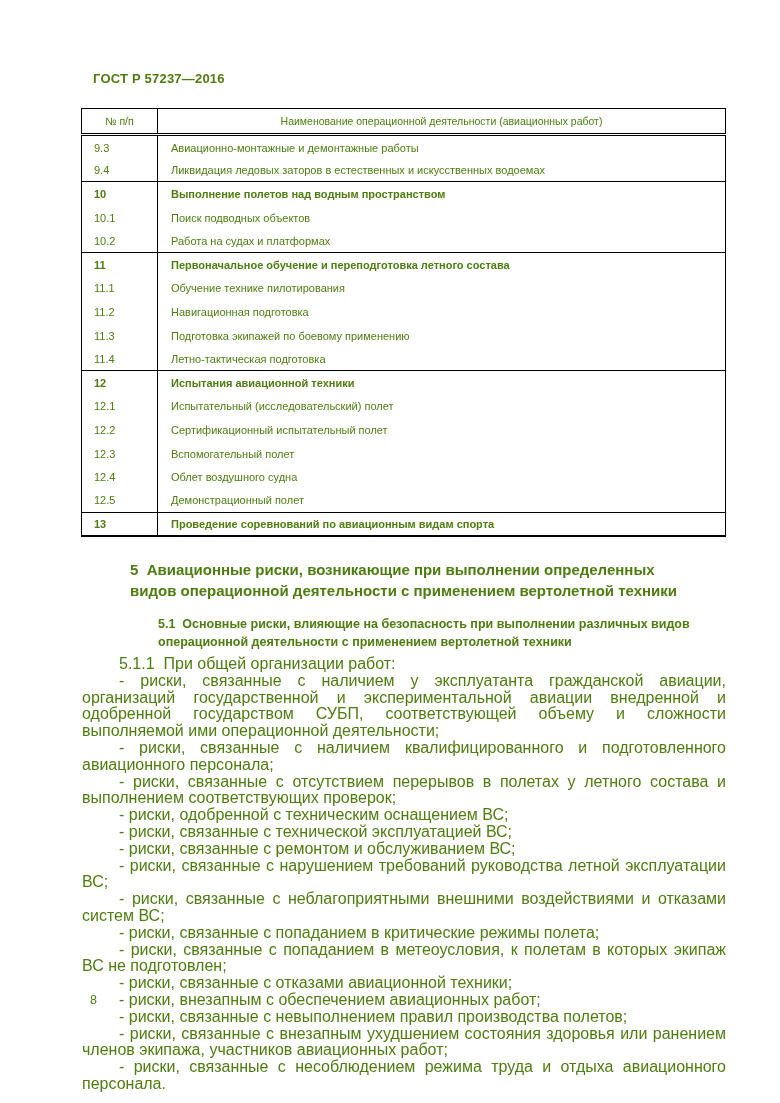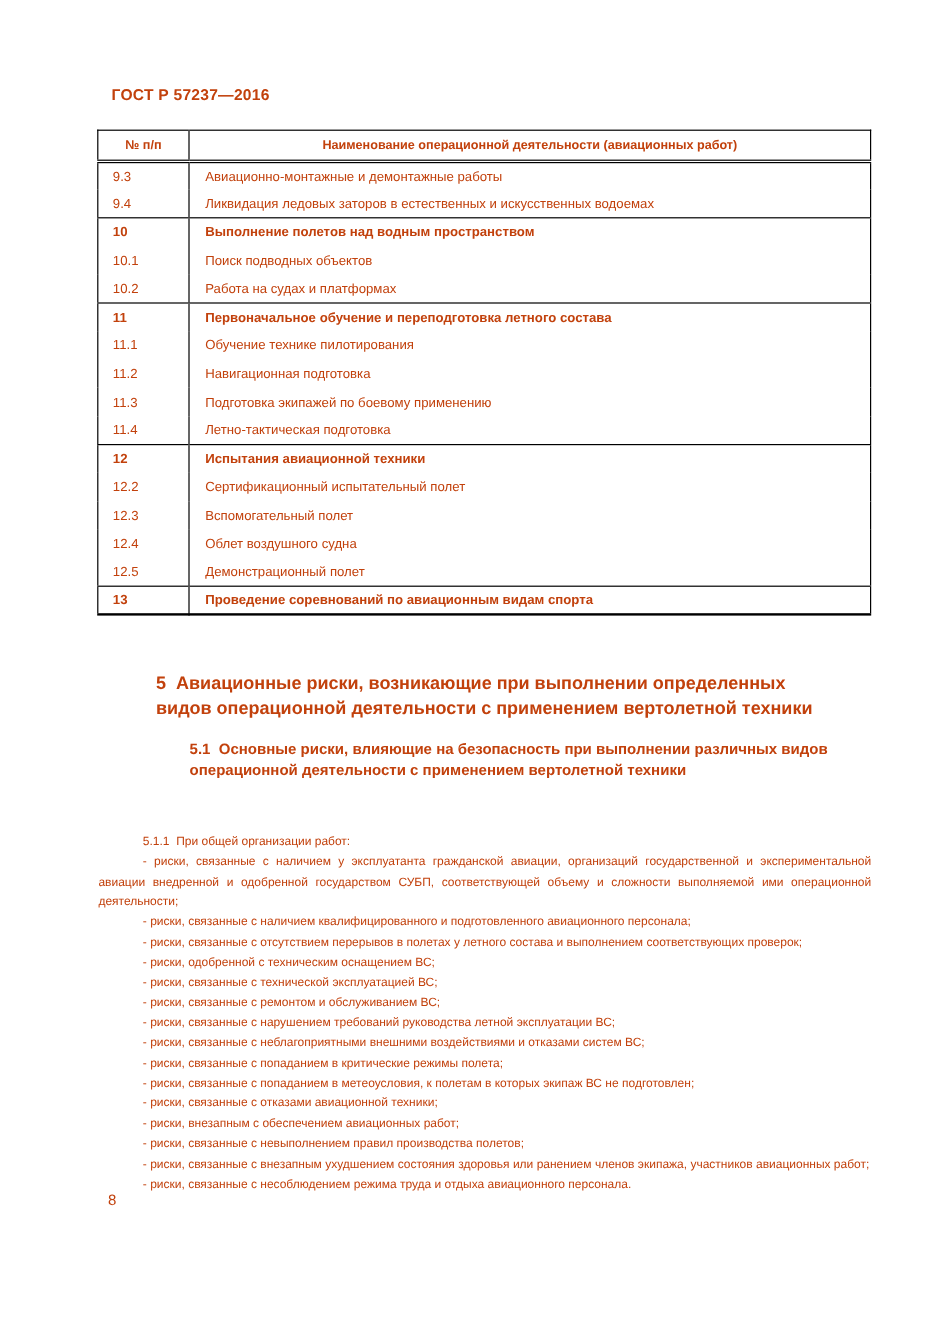--- a/index.html
+++ b/index.html
@@ -3,21 +3,21 @@
 <meta charset="utf-8">
 <style>
   * { margin: 0; padding: 0; box-sizing: border-box; }
   html, body { background: #9a9a9a; }
   .page {
     position: relative;
     width: 780px;
     height: 1103px;
     background: #ffffff;
     font-family: "Liberation Sans", sans-serif;
-    color: #c2410c;
+    color: #4d7c0f;
     overflow: hidden;
   }
   .running-header {
     position: absolute;
     left: 93px;
     top: 71px;
     font-size: 13px;
     font-weight: bold;
     letter-spacing: 0.2px;
   }
@@ -31,21 +31,21 @@
     width: 100%;
     border-collapse: collapse;
     table-layout: fixed;
     border: 1.5px solid #000;
     border-bottom-width: 2px;
     font-size: 11px;
   }
   table.ops col.c-num { width: 76px; }
   table.ops thead th {
     height: 26px;
-    font-weight: bold;
+    font-weight: normal;
     text-align: center;
     vertical-align: middle;
     border-bottom: 3px double #000;
     font-size: 10.5px;
     margin-top: 48px;
   }
   table.ops th.num-h { border-right: 1px solid #000; }
   table.ops tbody tr { height: 23.6px; }
   table.ops tbody td {
     vertical-align: middle;
@@ -76,23 +76,23 @@
     width: 610px;
     font-size: 12.5px;
     font-weight: bold;
     line-height: 18px;
     white-space: pre-wrap;
     margin-left: 40px;
   }
   .body-text {
     position: absolute;
     left: 82px;
-    top: 694px;
+    top: 656px;
     width: 644px;
-    font-size: 10px;
+    font-size: 16px;
     line-height: 16.8px;
     text-align: justify;
   }
   .body-text p {
     margin: 0;
     text-indent: 37px;
   }
   .body-text p.intro { white-space: pre-wrap; }
   .page-number {
     position: absolute;
@@ -157,20 +157,24 @@
             <td class="num">11.3</td>
             <td class="name">Подготовка экипажей по боевому применению</td>
           </tr>
           <tr>
             <td class="num">11.4</td>
             <td class="name">Летно-тактическая подготовка</td>
           </tr>
           <tr class="bold sep">
             <td class="num">12</td>
             <td class="name">Испытания авиационной техники</td>
+          </tr>
+          <tr>
+            <td class="num">12.1</td>
+            <td class="name">Испытательный (исследовательский) полет</td>
           </tr>
           <tr>
             <td class="num">12.2</td>
             <td class="name">Сертификационный испытательный полет</td>
           </tr>
           <tr>
             <td class="num">12.3</td>
             <td class="name">Вспомогательный полет</td>
           </tr>
           <tr>

